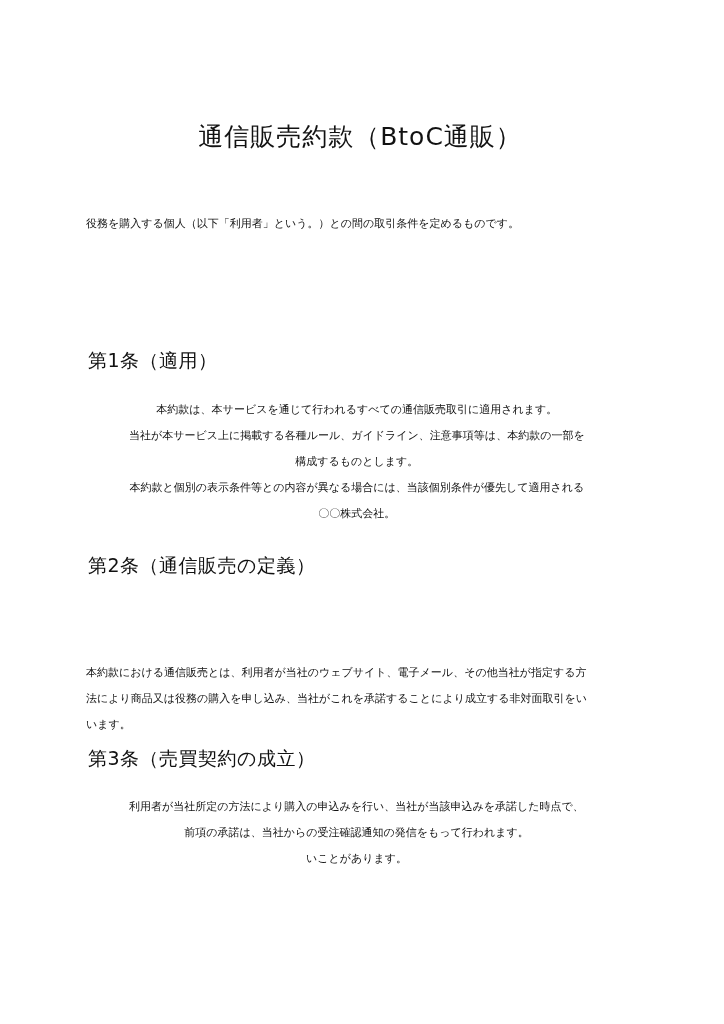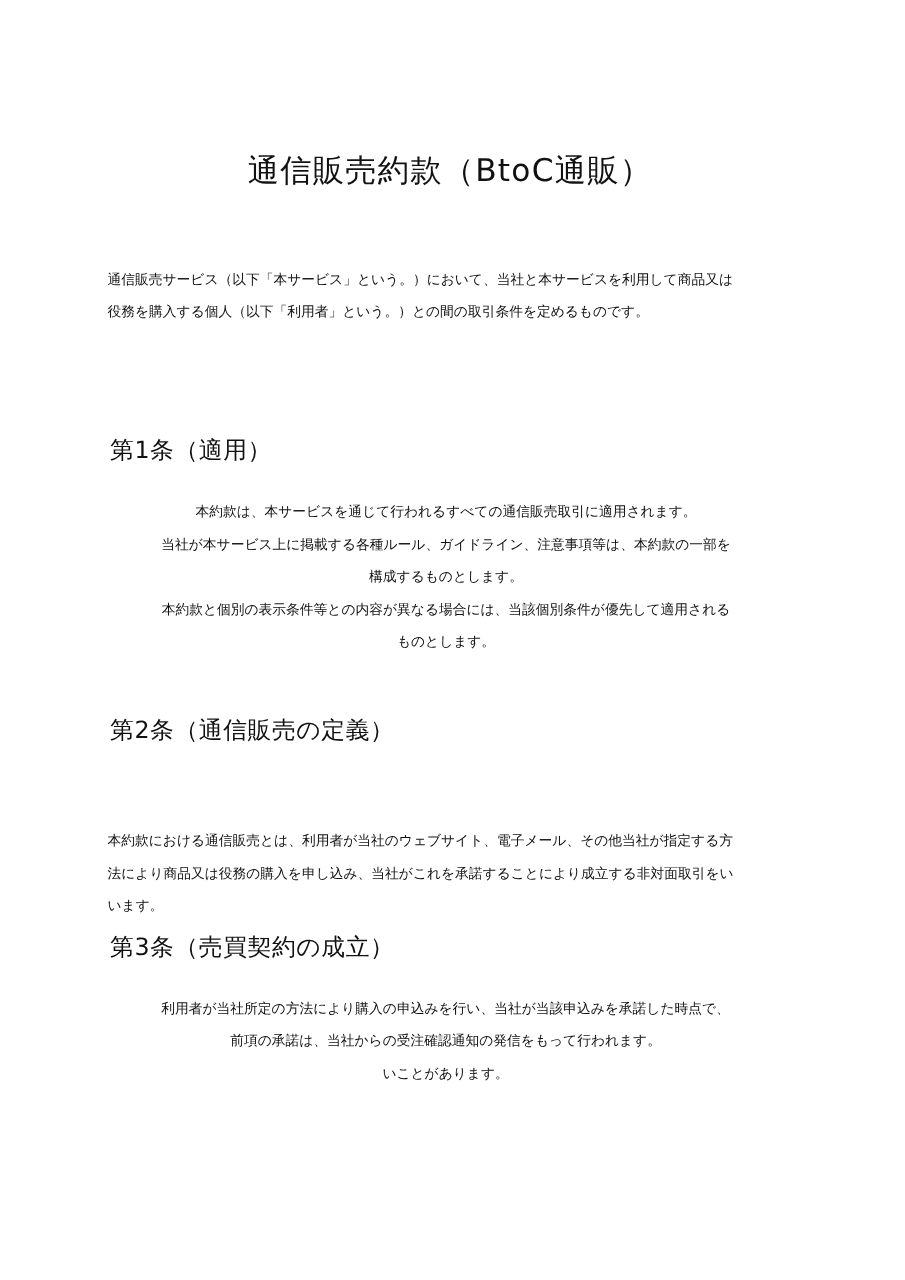--- a/index.html
+++ b/index.html
@@ -27,34 +27,33 @@
   .flush { left: 86px; margin-top: 48px; }
   .line { display: block; }
 </style>
 </head>
 <body>
 
 <div>
   <div class="title">通信販売約款（BtoC通販）</div>
 
   <div class="intro">
-    <span class="line">通信販売サービス（以下「本サービス」という。）において、当社と本サービスを利用して商品又は</span>
     <span class="line">役務を購入する個人（以下「利用者」という。）との間の取引条件を定めるものです。</span>
   </div>
 
   <div class="heading" style="top:347px;">第1条（適用）</div>
   <div class="para indent" style="top:397px;">
     <span class="line">本約款は、本サービスを通じて行われるすべての通信販売取引に適用されます。</span>
     <span class="line">当社が本サービス上に掲載する各種ルール、ガイドライン、注意事項等は、本約款の一部を</span>
     <span class="line">構成するものとします。</span>
     <span class="line">本約款と個別の表示条件等との内容が異なる場合には、当該個別条件が優先して適用される</span>
-    <span class="line">ものとします。</span>
+    <span class="line">〇〇株式会社。</span>
   </div>
 
-  <div class="heading" style="top:571px;">第2条（通信販売の定義）</div>
+  <div class="heading" style="top:552px;">第2条（通信販売の定義）</div>
   <div class="para flush" style="top:612px;">
     <span class="line">本約款における通信販売とは、利用者が当社のウェブサイト、電子メール、その他当社が指定する方</span>
     <span class="line">法により商品又は役務の購入を申し込み、当社がこれを承諾することにより成立する非対面取引をい</span>
     <span class="line">います。</span>
   </div>
 
   <div class="heading" style="top:745px;">第3条（売買契約の成立）</div>
   <div class="para indent" style="top:794px;">
     <span class="line">利用者が当社所定の方法により購入の申込みを行い、当社が当該申込みを承諾した時点で、</span>
     <span class="line">前項の承諾は、当社からの受注確認通知の発信をもって行われます。</span>

